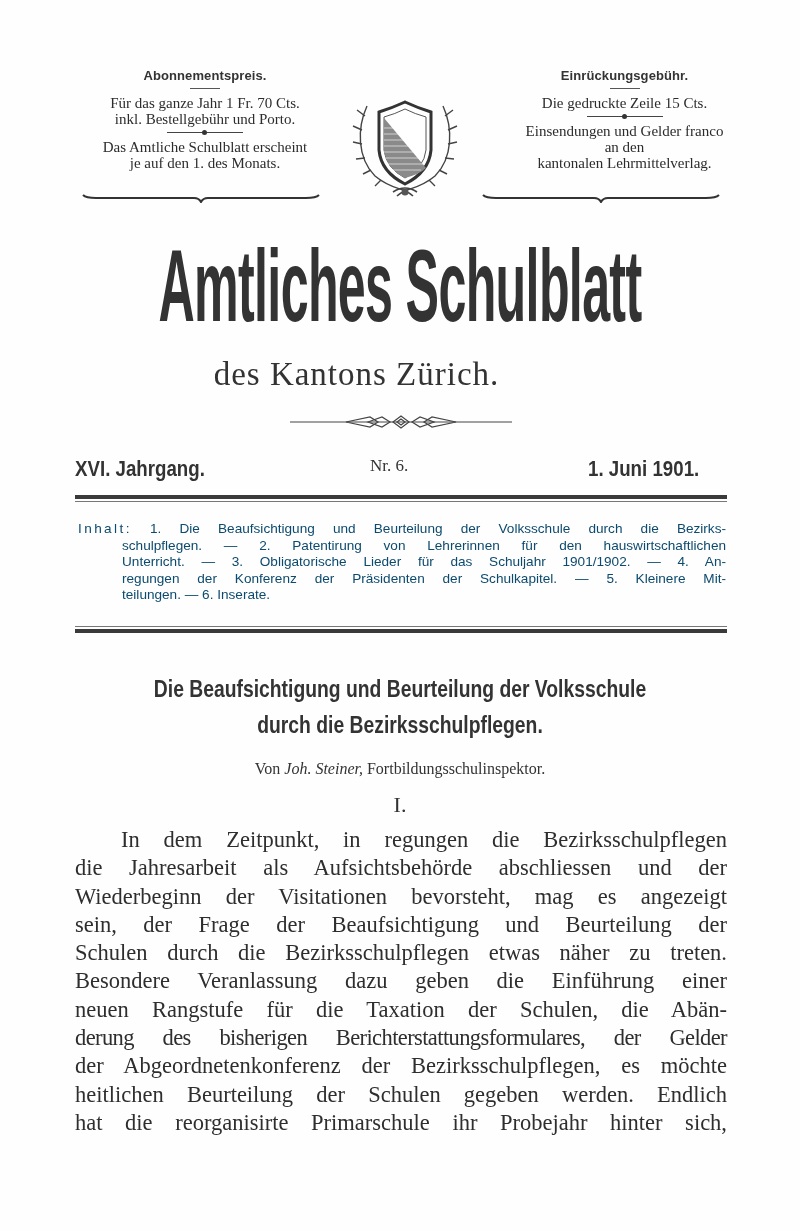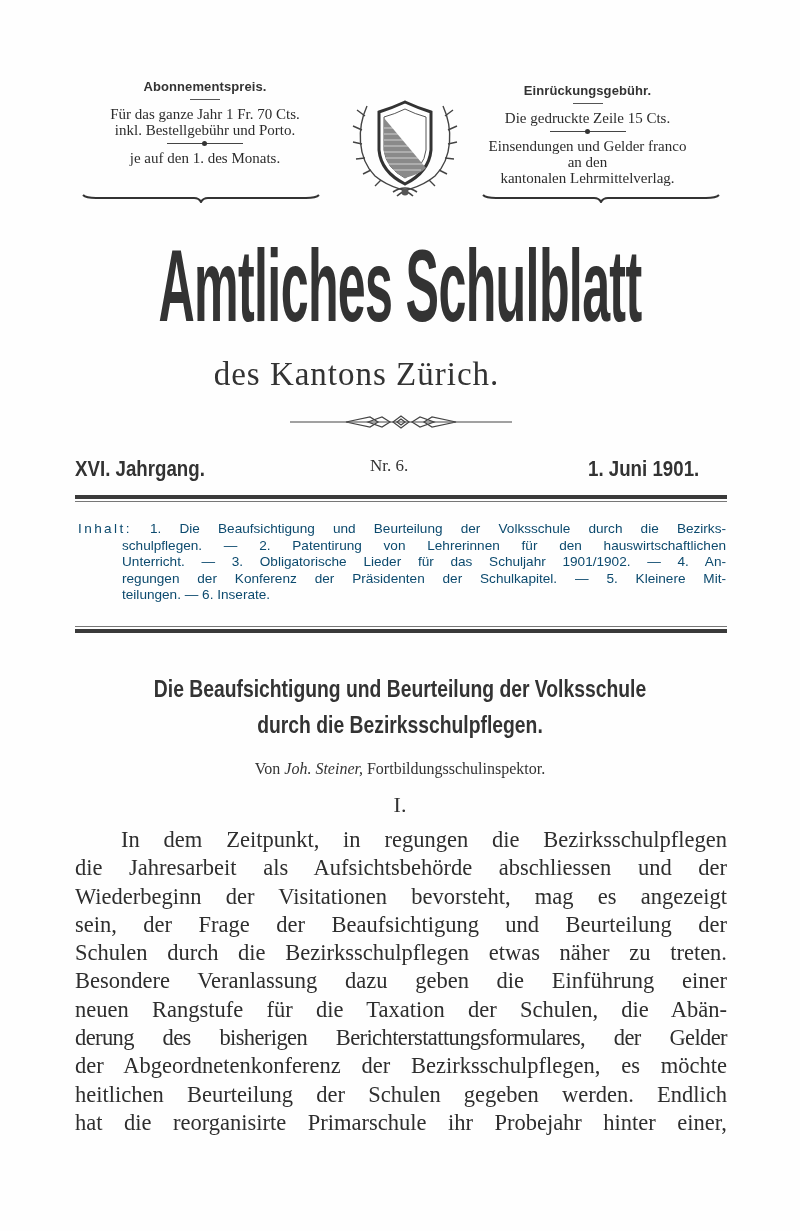--- a/index.html
+++ b/index.html
@@ -45,26 +45,27 @@
   .body-text {
     left:75px; width:652px; font-family:"Liberation Serif", serif; font-size:22.5px; line-height:28.3px;
     color:#2e2e2e;
   }
   .body-text .ln { display:block; text-align:justify; text-align-last:justify; white-space:nowrap; height:28.3px; }
   .body-text .ln.first { padding-left:46px; }
 </style>
 </head>
 <body>
 
-<div class="abs" style="left:70px; top:79px; width:270px;">
+<div class="abs" style="left:70px; top:68px; width:270px;">
   <div class="boxhead">Abonnementspreis.</div>
   <div class="shortrule"></div>
   <div class="boxtext">Für das ganze Jahr 1 Fr. 70 Cts.</div>
   <div class="boxtext">inkl. Bestellgebühr und Porto.</div>
   <div class="dotrule"></div>
+  <div class="boxtext">Das Amtliche Schulblatt erscheint</div>
   <div class="boxtext">je auf den 1. des Monats.</div>
 </div>
 <div class="brace" style="left:82px; top:194px; width:238px;">
   <svg width="238" height="9" viewBox="0 0 238 9">
       <path d="M1 1 Q4 4 14 4 L112 4 Q117 4 119 8 Q121 4 126 4 L224 4 Q234 4 237 1" fill="none" stroke="#333" stroke-width="2"></path>
     </svg>
 </div>
 
 <div class="abs" style="left:345px; top:88px; width:120px; height:115px;">
   <svg width="120" height="115" viewBox="0 0 120 115">
@@ -85,21 +86,21 @@
         <line x1="39" y1="64" x2="68" y2="64"></line>
         <line x1="40" y1="70" x2="73" y2="70"></line>
       <line x1="43" y1="76" x2="78" y2="76"></line>
         <line x1="48" y1="82" x2="76" y2="82"></line>
     </g>
     <path d="M48 104 Q60 96 72 104 M52 108 Q60 100 68 108" fill="none" stroke="#444" stroke-width="1.6"></path>
     <circle cx="60" cy="104" r="3.5" fill="#555"></circle>
   </svg>
 </div>
 
-<div class="abs" style="left:455px; top:68px; width:265px;margin-top:15px;">
+<div class="abs" style="left:492px; top:68px; width:265px;">
   <div class="boxhead">Einrückungsgebühr.</div>
   <div class="shortrule"></div>
   <div class="boxtext">Die gedruckte Zeile 15 Cts.</div>
   <div class="dotrule"></div>
   <div class="boxtext">Einsendungen und Gelder franco</div>
   <div class="boxtext">an den</div>
   <div class="boxtext">kantonalen Lehrmittelverlag.</div>
 </div>
 <div class="brace" style="left:482px; top:194px; width:238px;">
   <svg width="238" height="9" viewBox="0 0 238 9">
@@ -164,14 +165,14 @@
   <span class="ln first">In dem Zeitpunkt, in regungen die Bezirksschulpflegen</span>
   <span class="ln">die Jahresarbeit als Aufsichtsbehörde abschliessen und der</span>
   <span class="ln">Wiederbeginn der Visitationen bevorsteht, mag es angezeigt</span>
   <span class="ln">sein, der Frage der Beaufsichtigung und Beurteilung der</span>
   <span class="ln">Schulen durch die Bezirksschulpflegen etwas näher zu treten.</span>
   <span class="ln">Besondere Veranlassung dazu geben die Einführung einer</span>
   <span class="ln">neuen Rangstufe für die Taxation der Schulen, die Abän-</span>
   <span class="ln" style="letter-spacing:-0.6px;">derung des bisherigen Berichterstattungsformulares, der Gelder</span>
   <span class="ln">der Abgeordnetenkonferenz der Bezirksschulpflegen, es möchte</span>
   <span class="ln">heitlichen Beurteilung der Schulen gegeben werden. Endlich</span>
-  <span class="ln">hat die reorganisirte Primarschule ihr Probejahr hinter einer,</span>
+  <span class="ln">hat die reorganisirte Primarschule ihr Probejahr hinter sich,</span>
 </div>
 
 </body></html>

